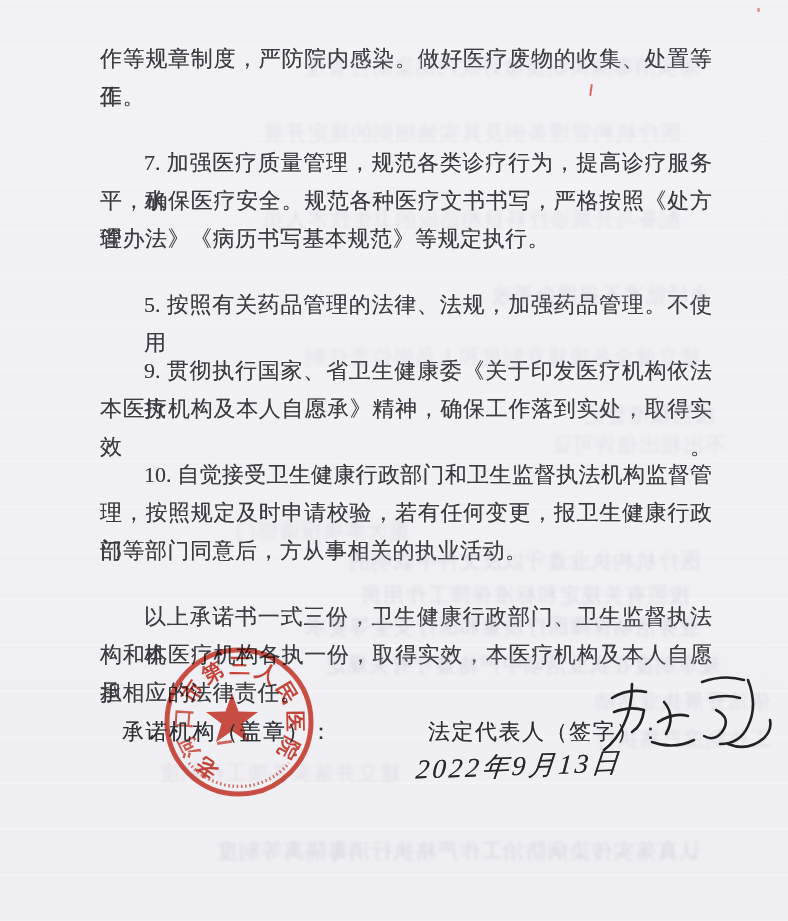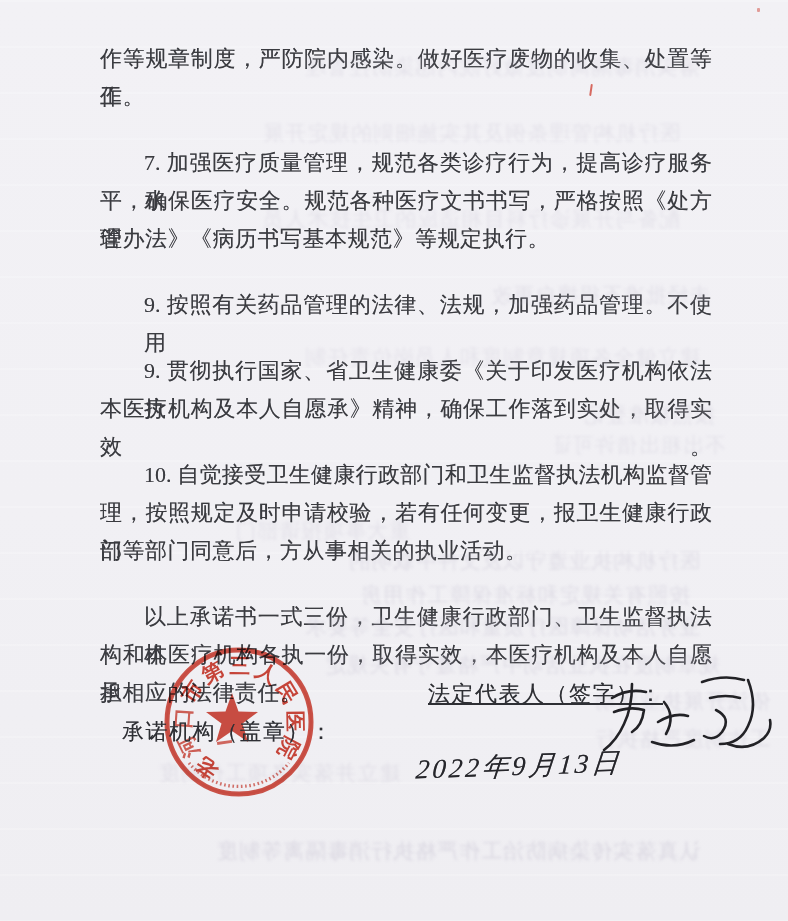--- a/index.html
+++ b/index.html
@@ -31,21 +31,21 @@
   }
   .line.indent{padding-left:44px;margin-top:28px;}
   
   .label{
     position:absolute;font-size:22px;color:#2e2f34;
     letter-spacing:1.5px;white-space:nowrap;
     text-shadow:0 0 .5px rgba(46,47,52,.5);
     z-index:3;
   }
   .org-label{left:122px;top:717px;}
-  .signer-label{left:428px;top:679px;text-decoration:underline;}
+  .signer-label{left:428px;top:717px;}
   .hand-date{
     position:absolute;left:416px;top:748px;z-index:3;
     font-size:27px;color:#26262b;font-style:italic;
     letter-spacing:3px;white-space:nowrap;
     transform:rotate(-2deg) skewX(-7deg);
     text-shadow:0 0 .4px rgba(38,38,43,.6);
   }
   
   .seal{
     position:absolute;left:151px;top:636px;width:176px;height:176px;
@@ -95,21 +95,21 @@
   <div class="ghost" style="left:540px;top:726px;width:230px;opacity:.36;">工作制度严格执行</div>
   <div class="ghost" style="left:100px;top:760px;width:300px;opacity:.34;">建立并落实各项工作制度</div>
   <div class="ghost" style="left:180px;top:838px;width:520px;opacity:.50;">认真落实传染病防治工作严格执行消毒隔离等制度</div>
 
   <div class="body-text">
     <div class="line full">作等规章制度，严防院内感染。做好医疗废物的收集、处置等工</div>
     <div class="line">作。</div>
     <div class="line full indent">7. 加强医疗质量管理，规范各类诊疗行为，提高诊疗服务水</div>
     <div class="line full">平，确保医疗安全。规范各种医疗文书书写，严格按照《处方管</div>
     <div class="line">理办法》《病历书写基本规范》等规定执行。</div>
-    <div class="line full indent">9. 按照有关药品管理的法律、法规，加强药品管理。不使用</div>
+    <div class="line full indent">5. 按照有关药品管理的法律、法规，加强药品管理。不使用</div>
     <div class="line full indent">9. 贯彻执行国家、省卫生健康委《关于印发医疗机构依法执</div>
     <div class="line full">本医疗机构及本人自愿承》精神，确保工作落到实处，取得实效。</div>
     <div class="line full indent">10. 自觉接受卫生健康行政部门和卫生监督执法机构监督管</div>
     <div class="line full">理，按照规定及时申请校验，若有任何变更，报卫生健康行政部</div>
     <div class="line">门等部门同意后，方从事相关的执业活动。</div>
     <div class="line full indent">以上承诺书一式三份，卫生健康行政部门、卫生监督执法机</div>
     <div class="line full">构和本医疗机构各执一份，取得实效，本医疗机构及本人自愿承</div>
     <div class="line">担相应的法律责任。</div>
   </div>
 

